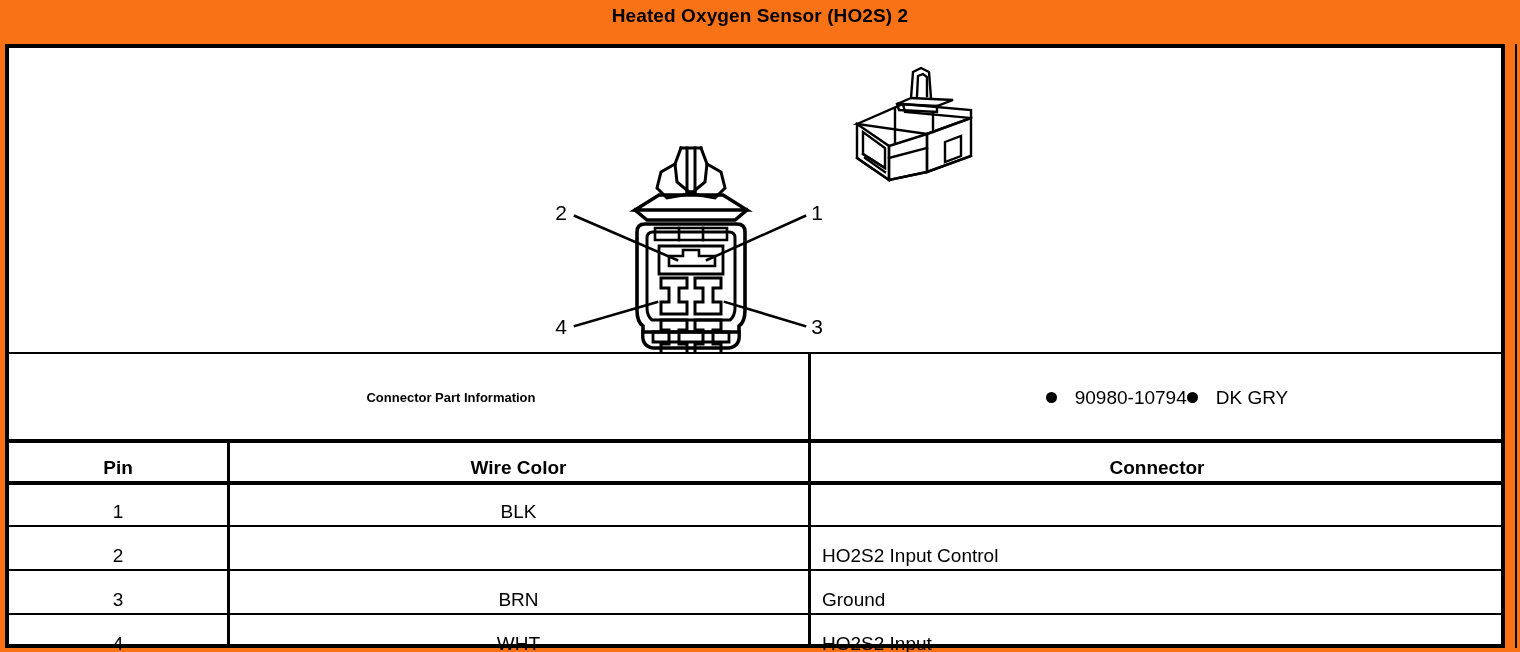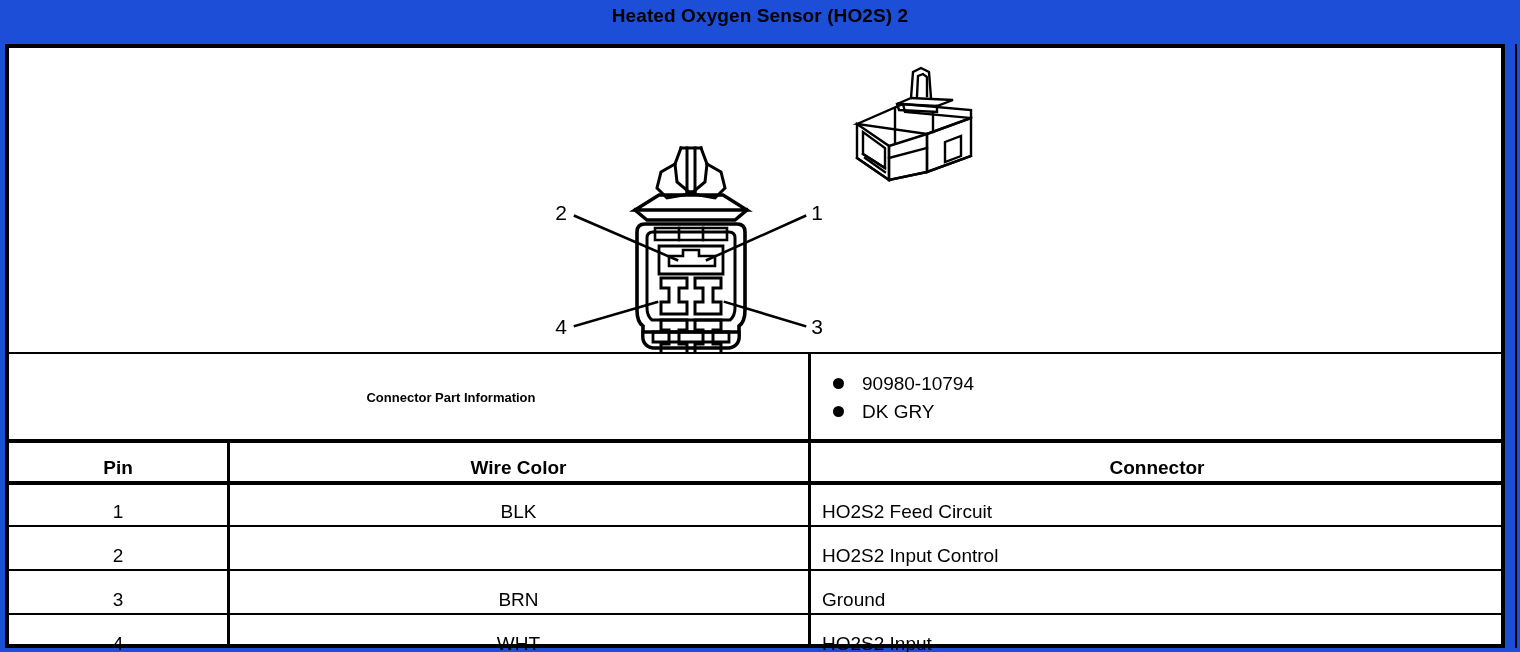--- a/index.html
+++ b/index.html
@@ -11,21 +11,21 @@
   body {
     font-family: "Liberation Sans", sans-serif;
     color: #000000;
     -webkit-font-smoothing: none;
   }
   #page {
     position: relative;
     width: 1520px;
     height: 652px;
     overflow: hidden;
-    background: #1d4ed8;
+    background: #f97316;
   }
 
   
   #doc-title {
     position: absolute;
     left: 0;
     top: 4px;
     width: 1520px;
     text-align: center;
     font-size: 19px;
@@ -99,21 +99,21 @@
     font-weight: bold;
     margin-left: 43px;
   }
   #partinfo-values {
     position: absolute;
     left: 804px;
     top: 308px;
     width: 688px;
     height: 83px;
     display: flex;
-    flex-direction: column;
+    flex-direction: row;
     justify-content: center;
     padding-left: 20px;
     box-sizing: border-box;
   }
   .bullet-line {
     display: flex;
     align-items: center;
     font-size: 19px;
     line-height: 28px;
   }
@@ -278,21 +278,20 @@
     <div class="hrule thick" style="top:391px;"></div>
 
     <div class="cell head center col-pin" style="top:391px;">Pin</div>
     <div class="cell head center col-wire" style="top:391px;">Wire Color</div>
     <div class="cell head center col-func" style="top:391px;">Connector</div>
 
     <div class="hrule thick" style="top:433px;"></div>
 
     <div class="cell center col-pin" style="top:435px;">1</div>
     <div class="cell center col-wire" style="top:435px;">BLK</div>
-    <div class="cell left   col-func" style="top:435px;">HO2S2 Feed Circuit</div>
     <div class="hrule thin" style="top:477px;"></div>
 
     <div class="cell center col-pin" style="top:479px;">2</div>
     <div class="cell left   col-func" style="top:479px;">HO2S2 Input Control</div>
     <div class="hrule thin" style="top:521px;"></div>
 
     <div class="cell center col-pin" style="top:523px;">3</div>
     <div class="cell center col-wire" style="top:523px;">BRN</div>
     <div class="cell left   col-func" style="top:523px;">Ground</div>
     <div class="hrule thin" style="top:565px;"></div>

